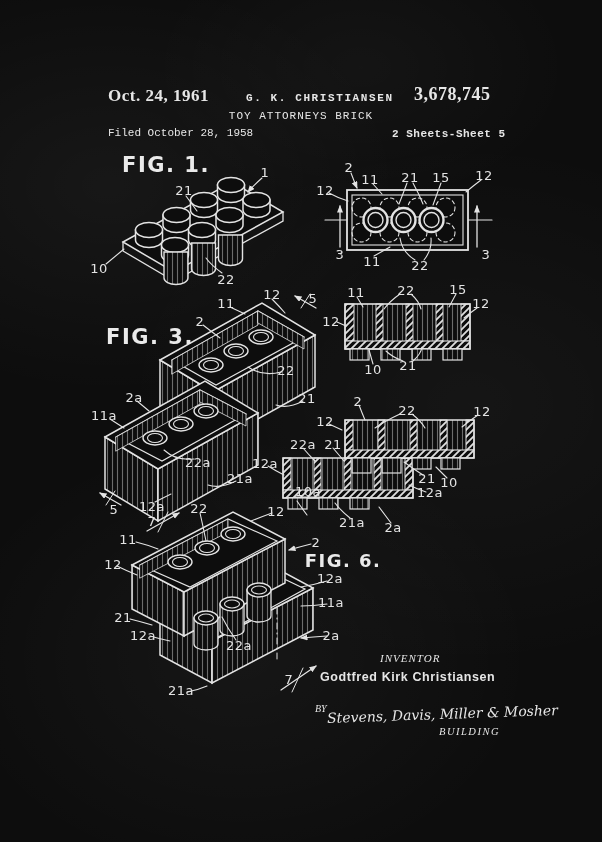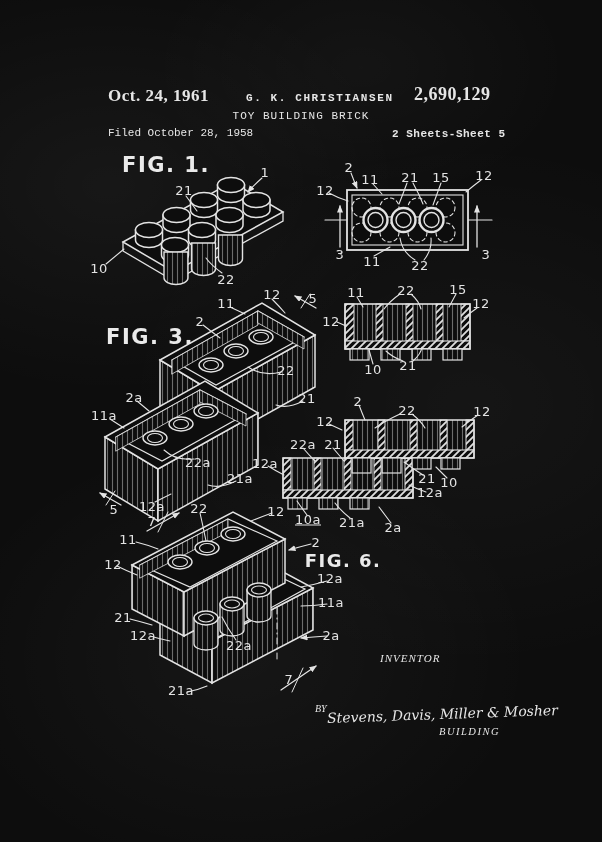--- a/index.html
+++ b/index.html
@@ -326,22 +326,22 @@
           <path d="M327,636 Q313,637 301,638" marker-end="url(#ah)"></path>
           <path d="M236,640 Q228,629 222,617"></path>
           <path d="M187,692 Q198,690 207,686"></path>
         </g>
       </g>
     </g>
   </svg>
 
   <div class="abs h-date">Oct. 24, 1961</div>
   <div class="abs h-name">G. K. CHRISTIANSEN</div>
-  <div class="abs h-number">2,690,129</div>
-  <div class="h-title">TOY BUILDING BRICK</div>
+  <div class="abs h-number">3,678,745</div>
+  <div class="h-title">TOY ATTORNEYS BRICK</div>
   <div class="abs h-filed">Filed October 28, 1958</div>
   <div class="abs h-sheets">2 Sheets-Sheet 5</div>
 
   <div class="figlabel" style="left:166px;top:165px;">FIG. 1.</div>
   <div class="figlabel" style="left:150px;top:337px;">FIG. 3.</div>
   <div class="figlabel" style="left:343px;top:560px;font-size:18px;">FIG. 6.</div>
 
   <div class="refs">
 
   <span class="ref" style="left: 265px; top: 172px;">1</span>
@@ -392,21 +392,21 @@
   <span class="ref" style="left: 358px; top: 401px;">2</span>
       <span class="ref" style="left: 407px; top: 410px;">22</span>
       <span class="ref" style="left: 482px; top: 411px;">12</span>
       <span class="ref" style="left: 325px; top: 421px;">12</span>
       <span class="ref" style="left: 303px; top: 444px;">22a</span>
       <span class="ref" style="left: 333px; top: 444px;">21</span>
       <span class="ref" style="left: 427px; top: 478px;">21</span>
       <span class="ref" style="left: 449px; top: 482px;">10</span>
       <span class="ref" style="left: 430px; top: 492px;">12a</span>
       <span class="ref" style="left: 265px; top: 463px;">12a</span>
-      <span class="ref" style="left: 308px; top: 519px; text-decoration: underline;">10a</span>
+      <span class="ref" style="left: 308px; top: 491px; text-decoration: underline;">10a</span>
       <span class="ref" style="left: 352px; top: 522px;">21a</span>
       <span class="ref" style="left: 393px; top: 527px;">2a</span>
     </div>
   <div class="refs">
 
   <span class="ref" style="left: 152px; top: 521px;">7</span>
       <span class="ref" style="left: 199px; top: 508px;">22</span>
       <span class="ref" style="left: 276px; top: 511px;">12</span>
       <span class="ref" style="left: 128px; top: 539px;">11</span>
       <span class="ref" style="left: 316px; top: 542px;">2</span>
@@ -415,17 +415,18 @@
       <span class="ref" style="left: 331px; top: 602px;">11a</span>
       <span class="ref" style="left: 123px; top: 617px;">21</span>
       <span class="ref" style="left: 143px; top: 635px;">12a</span>
       <span class="ref" style="left: 331px; top: 635px;">2a</span>
       <span class="ref" style="left: 239px; top: 645px;">22a</span>
       <span class="ref" style="left: 181px; top: 690px;">21a</span>
       <span class="ref" style="left: 289px; top: 679px;">7</span>
     </div>
 
   <div class="abs f-inventor">INVENTOR</div>
+  <div class="abs f-name">Godtfred Kirk Christiansen</div>
   <div class="abs f-by">BY</div>
   <div class="abs f-sig">Stevens, Davis, Miller &amp; Mosher</div>
   <div class="abs f-attorneys">BUILDING</div>
 
 </div>
 
 </body></html>

